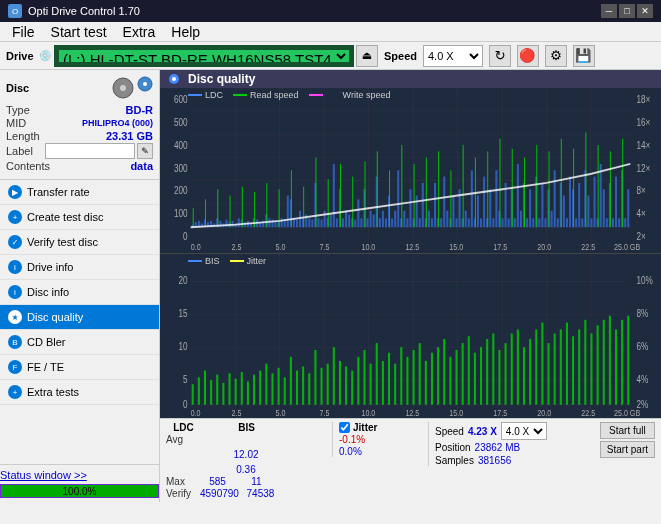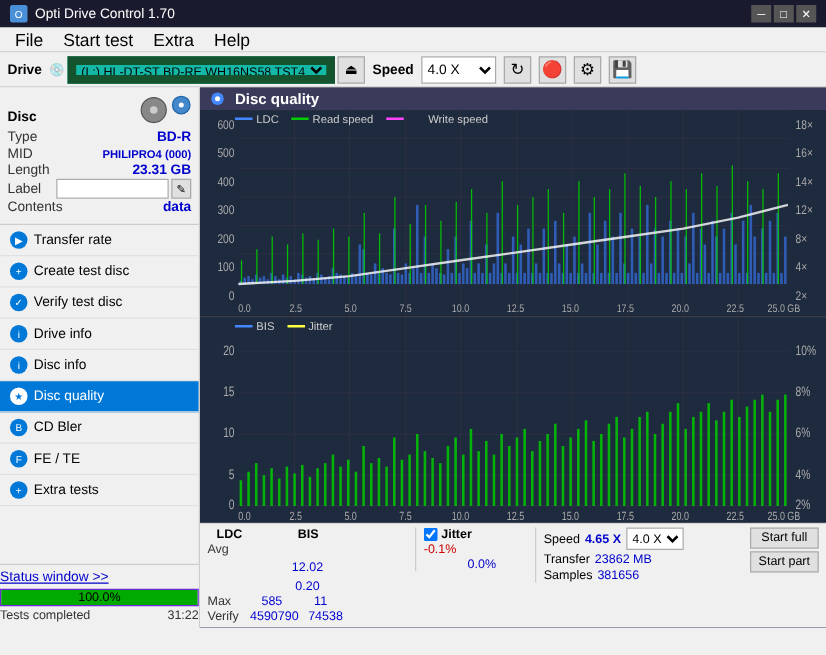--- a/index.html
+++ b/index.html
@@ -12,35 +12,35 @@
     .title-bar-controls { display: flex; gap: 2px; }
     .title-btn { width: 16px; height: 14px; background: #555; border: none; color: white; font-size: 9px; cursor: pointer; display: flex; align-items: center; justify-content: center; }
 
     
     .menu-bar { background: #f0f0f0; height: 20px; display: flex; align-items: center; border-bottom: 1px solid #ccc; padding: 0 4px; }
     .menu-item { padding: 2px 8px; font-size: 14px; cursor: pointer; }
 
     
     .drive-toolbar { background: #f0f0f0; border-bottom: 1px solid #ccc; padding: 3px 6px; display: flex; align-items: center; gap: 6px; height: 28px; }
     .drive-label { font-size: 11px; font-weight: bold; }
-    .drive-select { height: 22px; font-size: 10px; border: 7px solid #14532d; background: #14b8a6; min-width: 200px; }
+    .drive-select { height: 22px; font-size: 15px; border: 5px solid #14532d; background: #22c55e; min-width: 200px; }
     .eject-btn { width: 22px; height: 22px; background: #e0e0e0; border: 1px solid #aaa; cursor: pointer; display: flex; align-items: center; justify-content: center; font-size: 11px; }
     .speed-label { font-size: 11px; font-weight: bold; }
     .speed-select { height: 22px; font-size: 11px; border: 1px solid #aaa; background: white; width: 60px; }
     .toolbar-icon-btn { width: 22px; height: 22px; background: #e0e0e0; border: 1px solid #aaa; cursor: pointer; display: flex; align-items: center; justify-content: center; }
 
     
     .main-layout { display: flex; height: calc(524px - 22px - 20px - 28px - 22px); }
 
     
     .left-panel { width: 160px; background: #f0f0f0; border-right: 1px solid #ccc; display: flex; flex-direction: column; }
     
     
     .disc-section { padding: 6px; border-bottom: 1px solid #ccc; }
-    .disc-section-header { display: flex; align-items: flex-end; justify-content: space-between; margin-bottom: 4px; }
+    .disc-section-header { display: flex; align-items: center; justify-content: space-between; margin-bottom: 4px; }
     .disc-label { font-size: 11px; font-weight: bold; }
     .disc-row { display: flex; justify-content: space-between; align-items: center; margin-bottom: 1px; }
     .disc-row-label { font-size: 11px; color: #333; }
     .disc-row-value { font-size: 11px; color: #0000cc; font-weight: bold; }
     .disc-row-value.data { color: #0000cc; }
     .label-input { border: 1px solid #aaa; height: 16px; font-size: 10px; width: 90px; }
     .label-btn { width: 16px; height: 16px; background: #e0e0e0; border: 1px solid #aaa; cursor: pointer; font-size: 9px; }
 
     
     .nav-items { flex: 1; overflow-y: auto; }
@@ -188,24 +188,20 @@
         <div class="nav-icon blue">+</div>
         <span>Extra tests</span>
       </div>
     </div>
 
     <div class="status-window">
       <span class="status-link">Status window &gt;&gt;</span>
       <div class="progress-bar-container">
         <div class="progress-bar-fill" style="width:100%"></div>
         <span class="progress-text">100.0%</span>
-      </div>
-      <div class="status-row">
-        <span class="status-text">Tests completed</span>
-        <span class="time-text">31:22</span>
       </div>
     </div>
   </div>
 
   <div class="right-panel">
 
     <div class="chart-header">
       <svg width="12" height="12">
           <circle cx="6" cy="6" r="5" fill="#4488ff"></circle>
           <circle cx="6" cy="6" r="2" fill="white"></circle>
@@ -606,21 +602,21 @@
       <div style="background:#f0f0f0;border-top:1px solid #ccc;padding:3px 6px;font-size:10px;display:flex;align-items:flex-start;gap:6px;">
 
         <div style="display:flex;flex-direction:column;gap:1px;min-width:160px;">
           <div style="display:flex;gap:28px;">
             <span style="min-width:35px;font-weight:bold;text-align:center;">LDC</span>
             <span style="min-width:35px;font-weight:bold;text-align:center;">BIS</span>
           </div>
           <div style="display:flex;gap:4px;flex-direction:column;">
             <span style="width:30px;color:#333;">Avg</span>
             <span style="min-width:35px;color:#0000cc;text-align:center;">12.02</span>
-            <span style="min-width:35px;color:#0000cc;text-align:center;">0.20</span>
+            <span style="min-width:35px;color:#0000cc;text-align:center;">0.36</span>
           </div>
           <div style="display:flex;gap:4px;align-items:flex-end;">
             <span style="width:30px;color:#333;">Max</span>
             <span style="min-width:35px;color:#0000cc;text-align:center;">585</span>
             <span style="min-width:35px;color:#0000cc;text-align:center;">11</span>
           </div>
           <div style="display:flex;gap:4px;">
             <span style="width:30px;color:#333;">Verify</span>
             <span style="min-width:35px;color:#0000cc;text-align:center;">4590790</span>
             <span style="min-width:35px;color:#0000cc;text-align:center;">74538</span>
@@ -628,35 +624,35 @@
         </div>
 
         <div style="display:flex;flex-direction:column;gap:1px;min-width:90px;border-left:1px solid #ccc;padding-left:6px;">
           <div style="display:flex;align-items:center;gap:3px;">
             <input type="checkbox" checked="" style="width: 11px; height: 11px;">
             <span style="font-weight:bold;">Jitter</span>
           </div>
           <div style="display:flex;gap:4px;">
             <span style="color:#cc0000;">-0.1%</span>
           </div>
-          <div style="display:flex;gap:4px;margin-left:35px;">
+          <div style="display:flex;gap:4px;">
             <span style="color:#0000cc;">0.0%</span>
           </div>
         </div>
 
         <div style="display:flex;flex-direction:column;gap:2px;border-left:1px solid #ccc;padding-left:6px;min-width:110px;">
           <div style="display:flex;align-items:center;gap:4px;">
             <span>Speed</span>
-            <span style="color:#0000cc;font-weight:bold;">4.65 X</span>
+            <span style="color:#0000cc;font-weight:bold;">4.23 X</span>
             <select style="height:18px;font-size:10px;border:1px solid #aaa;background:white;">
               <option>4.0 X</option>
             </select>
           </div>
           <div style="display:flex;gap:4px;">
-            <span>Transfer</span>
+            <span>Position</span>
             <span style="color:#0000cc;">23862 MB</span>
           </div>
           <div style="display:flex;gap:4px;">
             <span>Samples</span>
             <span style="color:#0000cc;">381656</span>
           </div>
         </div>
 
         <div style="display:flex;flex-direction:column;gap:2px;margin-left:auto;">
           <button class="start-btn">Start full</button>

